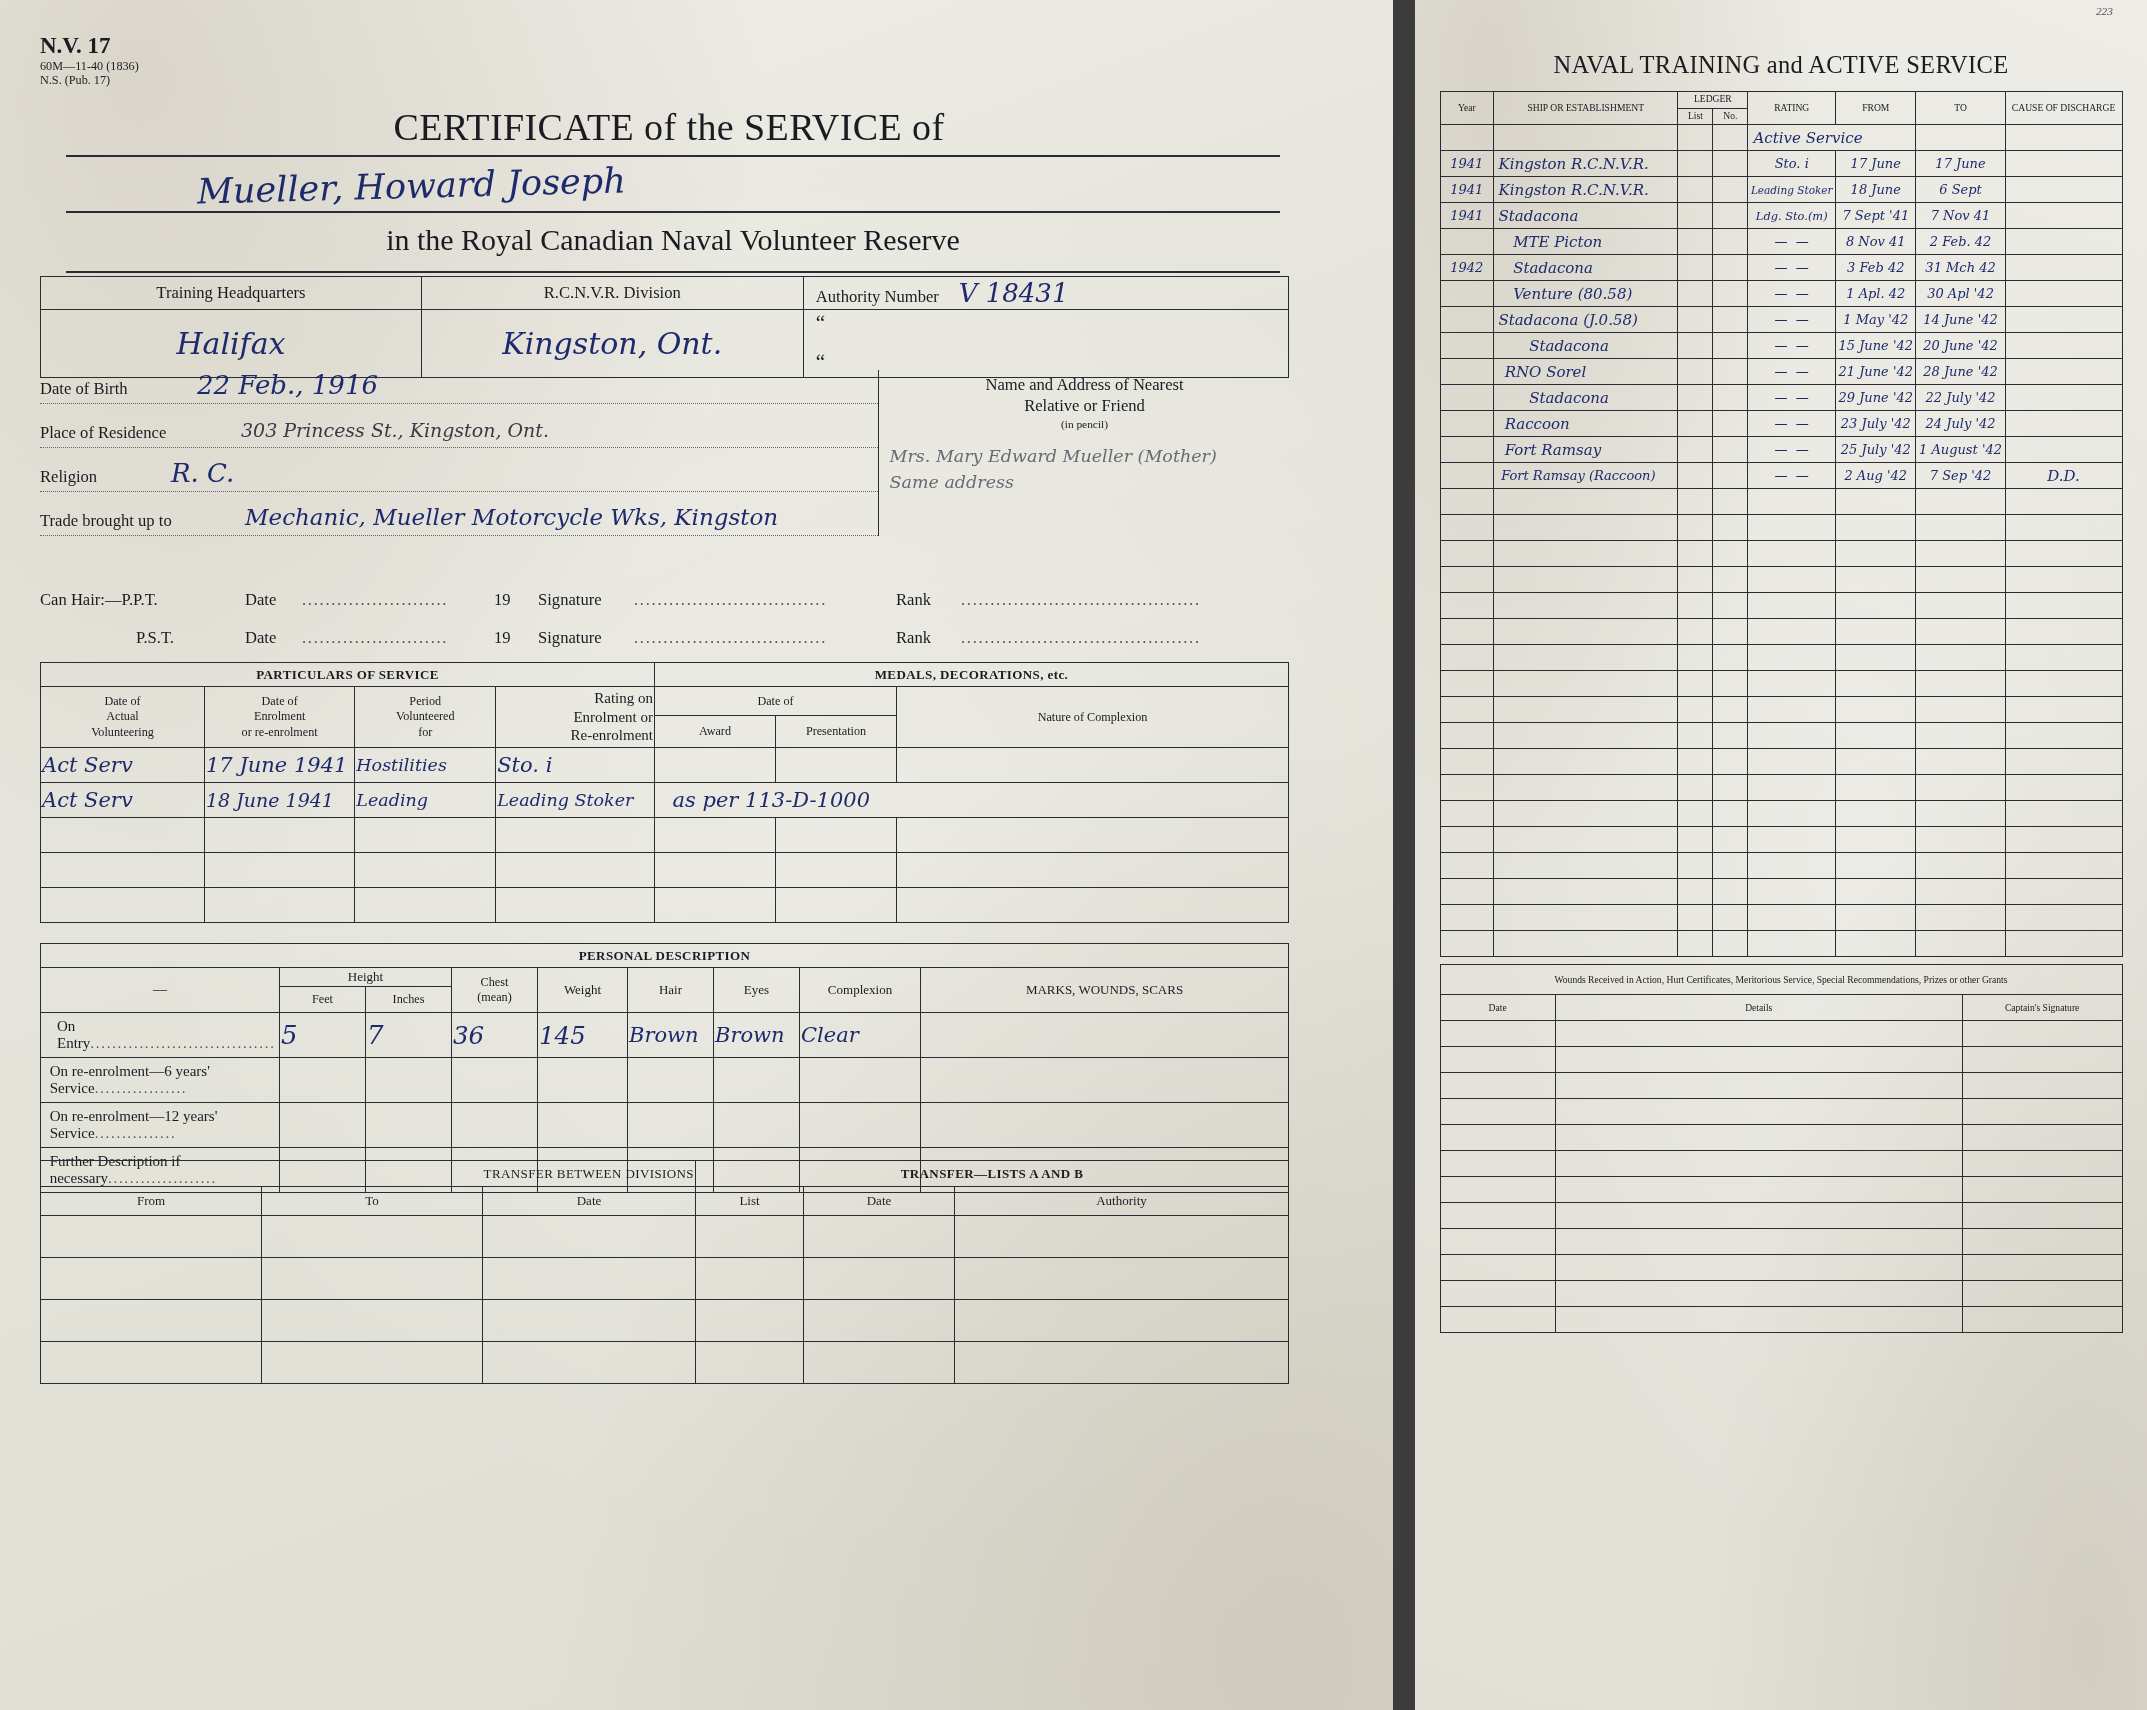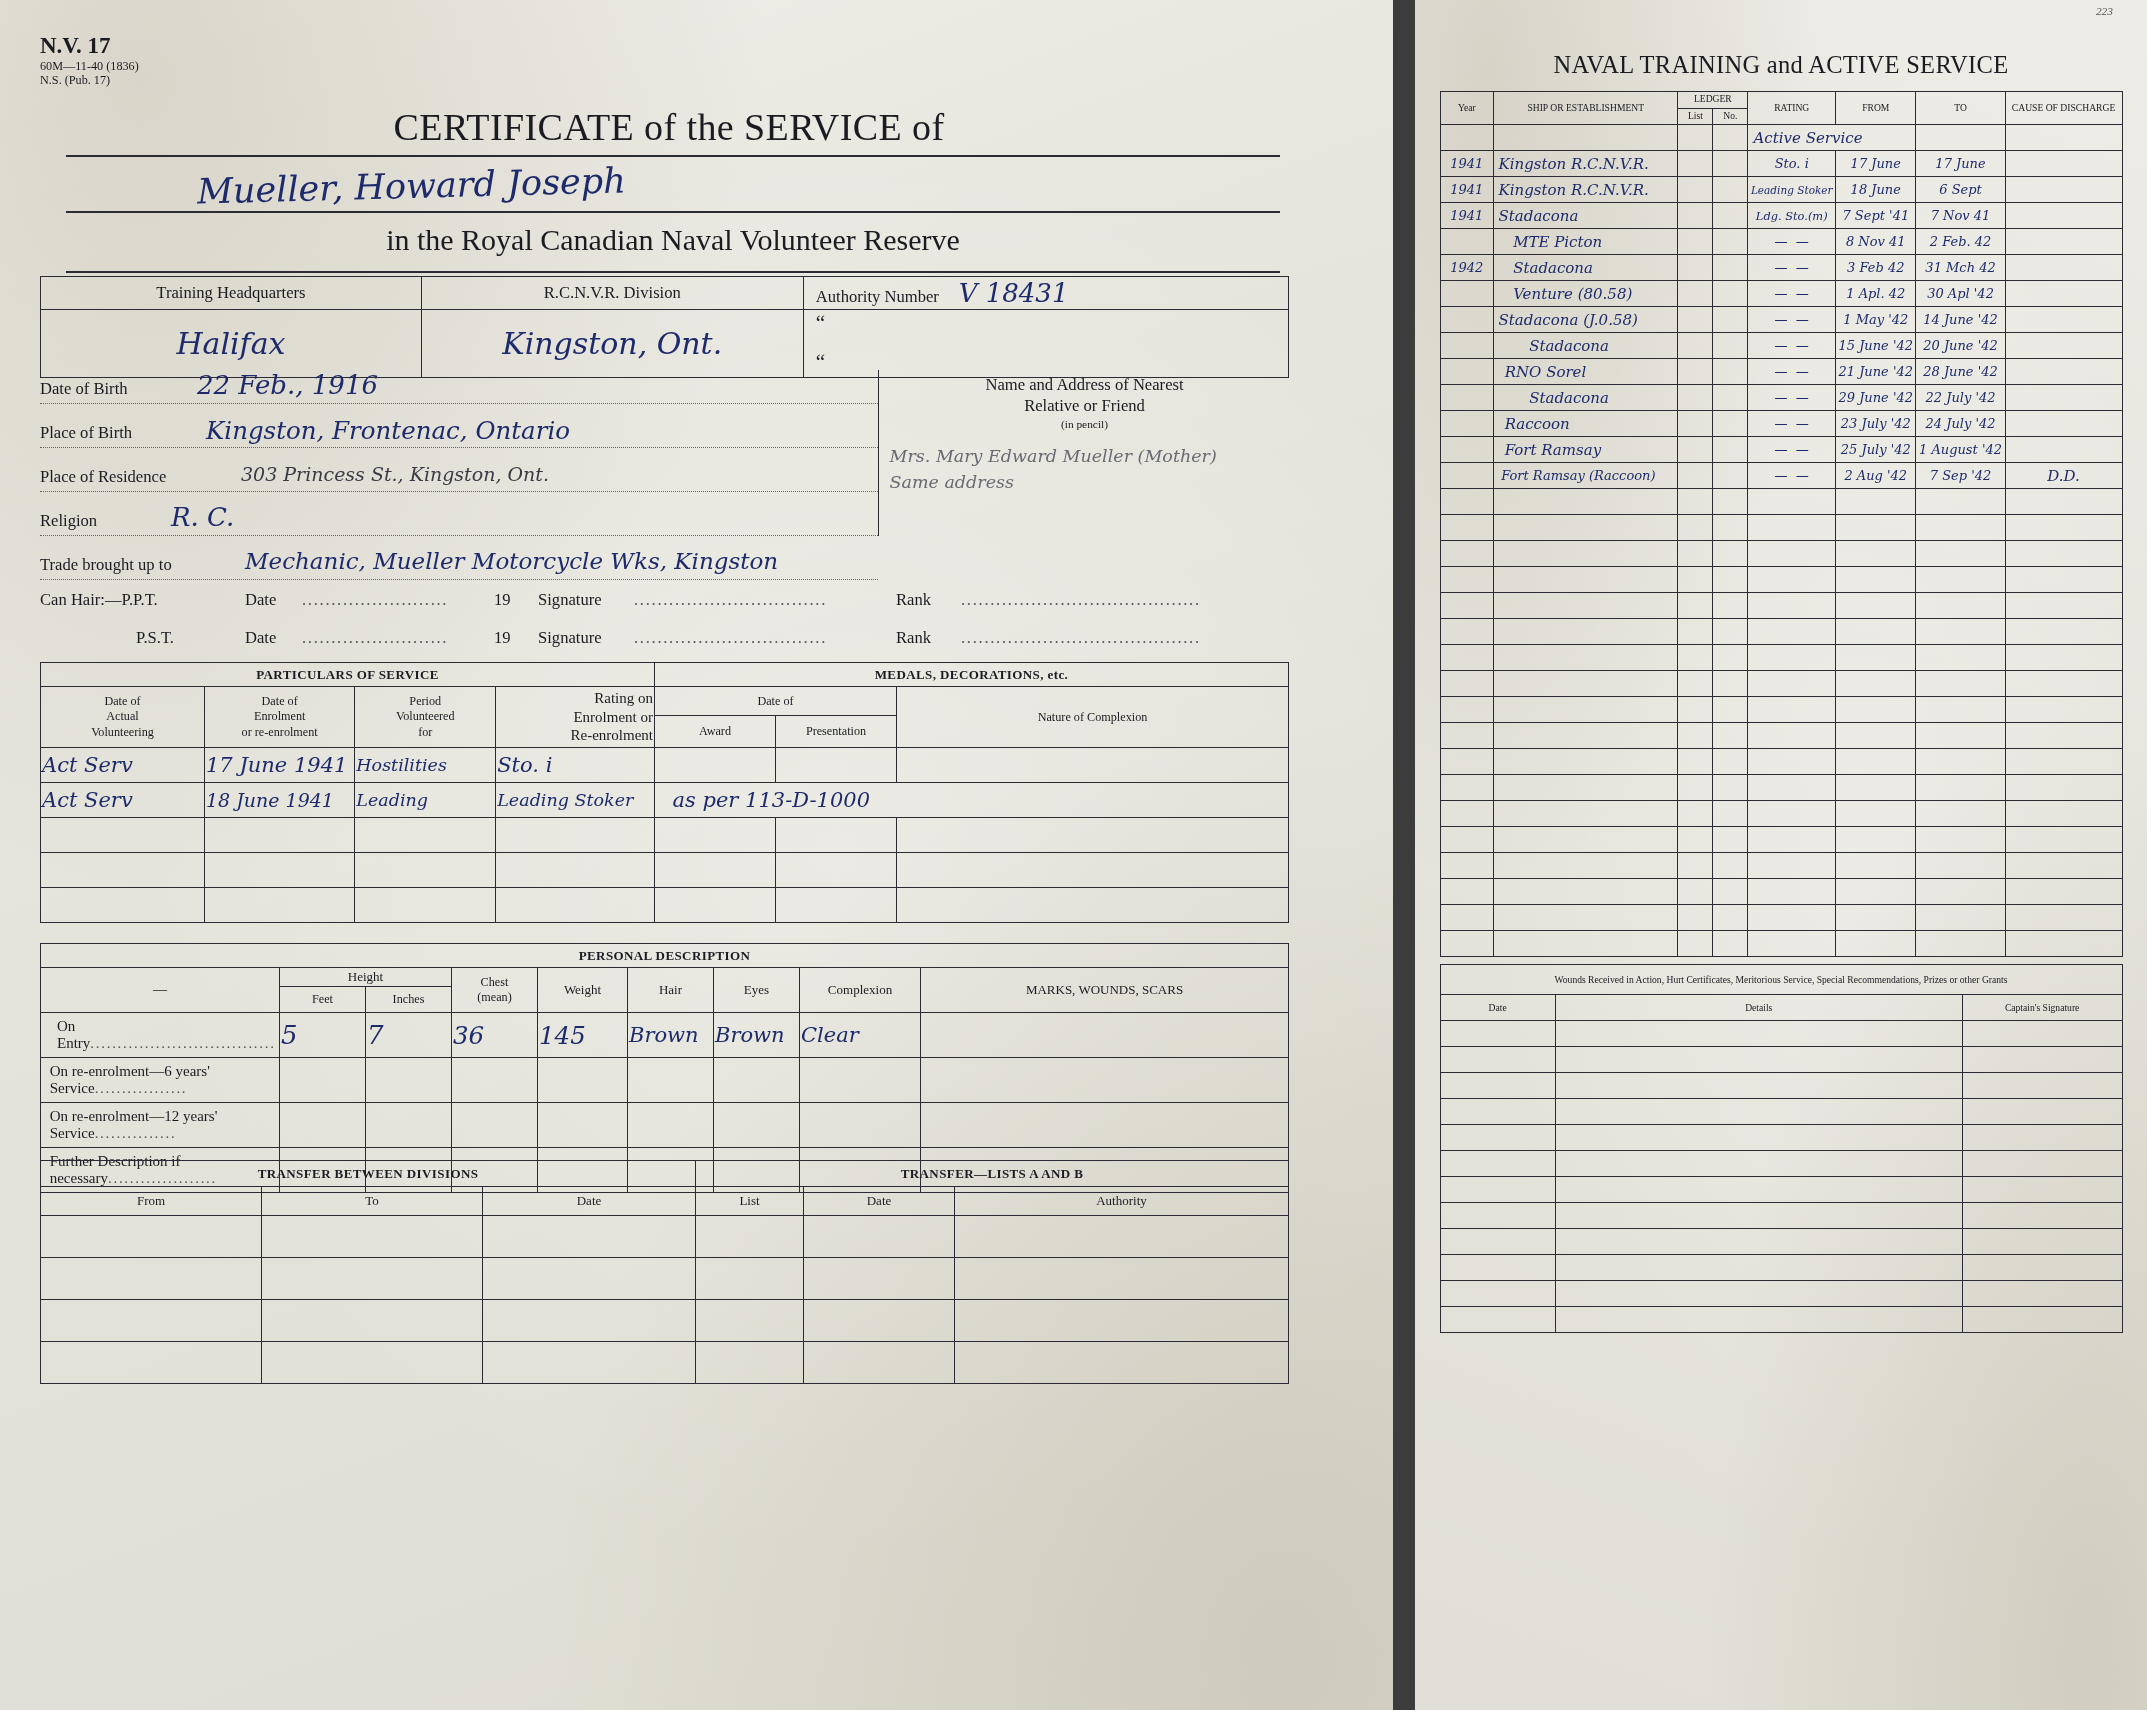--- a/index.html
+++ b/index.html
@@ -101,25 +101,20 @@
             <div style="margin-top:14px;">“</div>
           </td>
         </tr>
       </tbody>
         </table>
 
       <div style="position:absolute;left:0;top:337px;width:838px;">
         <div style="position:relative;height:37px;">
           <span class="label" style="position:absolute;left:0;top:8.7px;">Date of Birth</span>
           <span class="hand" style="position:absolute;left:157px;top:0;font-size:26px;">22 Feb., 1916</span>
-          <div style="position:absolute;left:0;top:33px;width:838px;border-bottom:0.9px dotted #666;"></div>
-        </div>
-        <div style="position:relative;height:37px;margin-top:7px;">
-          <span class="label" style="position:absolute;left:0;top:8.7px;">Place of Birth</span>
-          <span class="hand" style="position:absolute;left:166px;top:1.7px;font-size:24.5px;">Kingston, Frontenac, Ontario</span>
           <div style="position:absolute;left:0;top:33px;width:838px;border-bottom:0.9px dotted #666;"></div>
         </div>
         <div style="position:relative;height:37px;margin-top:7px;">
           <span class="label" style="position:absolute;left:0;top:8.7px;">Place of Residence</span>
           <span class="hand" style="position:absolute;left:201px;top:5.2px;font-size:19px;color:#3b3b46;">303 Princess St., Kingston, Ont.</span>
           <div style="position:absolute;left:0;top:33px;width:838px;border-bottom:0.9px dotted #666;"></div>
         </div>
         <div style="position:relative;height:37px;margin-top:7px;">
           <span class="label" style="position:absolute;left:0;top:8.7px;">Religion</span>
           <span class="hand" style="position:absolute;left:131px;top:0;font-size:26px;">R. C.</span>
@@ -301,21 +296,21 @@
               <td></td>
               <td></td>
               <td></td>
         </tr>
       </tbody>
         </table>
 
       <table class="tbl" style="left:0;top:1127px;width:1249px;">
         <tbody>
             <tr>
-          <td colspan="3" style="width:646px;text-align:center;font-size:13px;font-weight:bold;height:23px;letter-spacing:0.4px;">TRANSFER BETWEEN DIVISIONS</td>
+          <td colspan="3" style="width:646px;text-align:right;font-size:13px;font-weight:normal;height:23px;letter-spacing:0.4px;">TRANSFER BETWEEN DIVISIONS</td>
           <td colspan="3" style="text-align:center;font-size:13px;font-weight:bold;letter-spacing:0.4px;">TRANSFER—LISTS A AND B</td>
         </tr>
         <tr>
           <td style="width:218px;text-align:center;font-size:13px;height:26px;">From</td>
           <td style="width:218px;text-align:center;font-size:13px;">To</td>
           <td style="width:210px;text-align:center;font-size:13px;">Date</td>
           <td style="width:105px;text-align:center;font-size:13px;">List</td>
           <td style="width:148px;text-align:center;font-size:13px;">Date</td>
           <td style="text-align:center;font-size:13px;">Authority</td>
         </tr>

